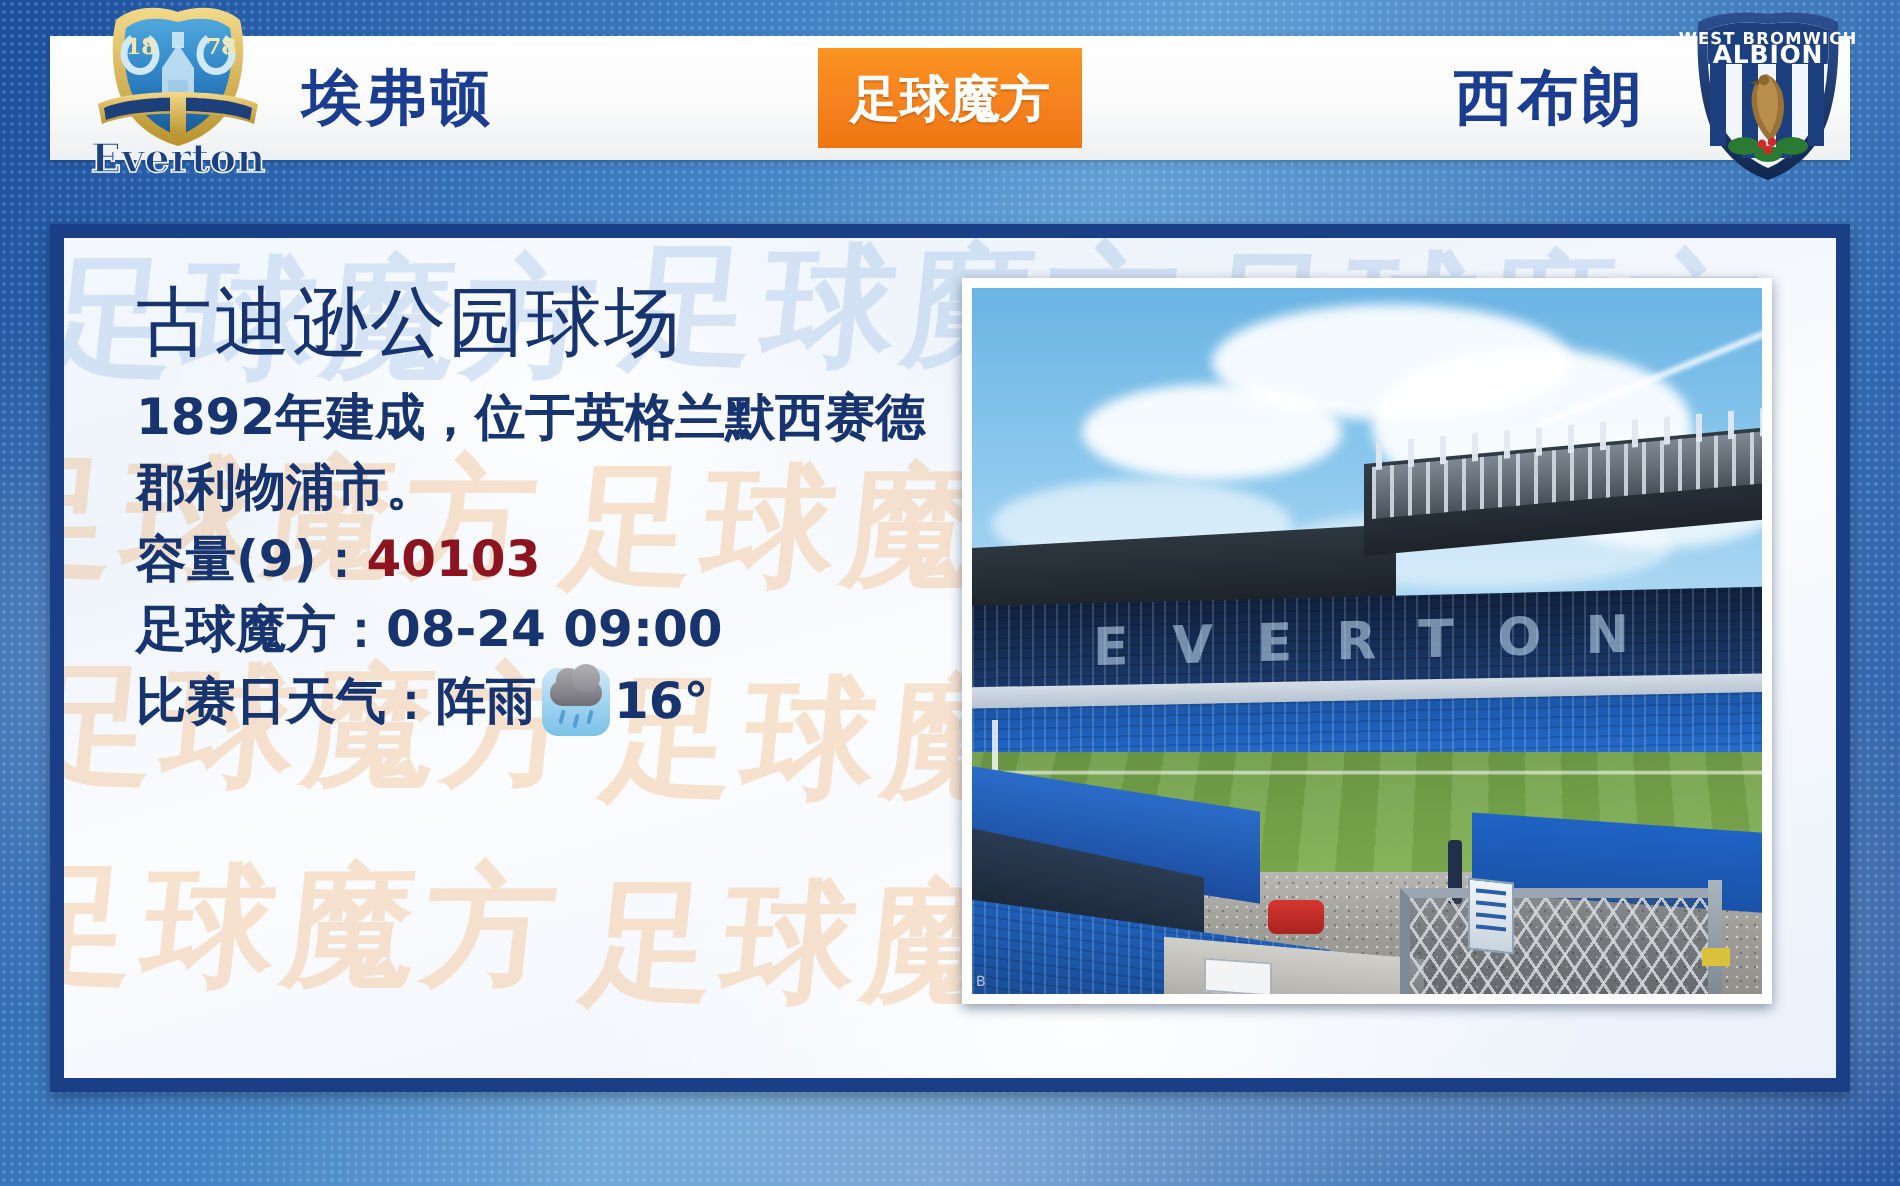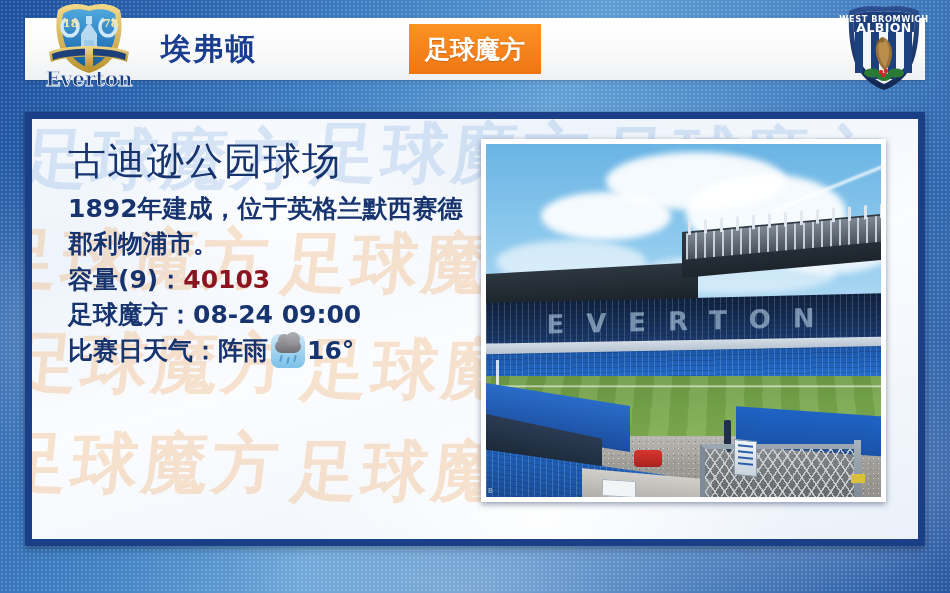--- a/index.html
+++ b/index.html
@@ -47,21 +47,21 @@
     background: linear-gradient(180deg,#ffffff 0%,#fbfbfb 52%,#eef0f2 100%);
     box-shadow: 0 1px 3px rgba(0,0,0,0.22);
     display: flex; align-items: center;
   }
   .team-block { display: flex; align-items: center; flex: 1 1 0; min-width: 0; }
   .team-block.right { justify-content: flex-end; }
   .team-name {
     font-size: 30px; font-weight: bold; color: #1b3d8f;
     letter-spacing: 2px; white-space: nowrap;
   }
-  .team-name.home { margin-left: 24px; }
+  .team-name.home { margin-left: 14px; }
   .team-name.away { margin-right: 16px; }
 
   
   .crest { position: relative; flex: 0 0 auto; }
   .crest-everton { width: 96px; height: 92px; margin-left: 16px; margin-top: -6px; }
   .crest-wba { width: 90px; height: 92px; margin-right: -4px; margin-top: -4px; }
 
   
   .center-logo {
     flex: 0 0 auto;
@@ -378,20 +378,21 @@
         <path d="M11 54 C26 47 70 47 85 54 L84 60 C69 54 27 54 12 60 Z" fill="#1d3f7a"></path>
         <rect x="44" y="46" width="8" height="22" rx="2" fill="url(#evGold)"></rect>
         <text x="48" y="86" font-size="20" font-weight="bold" text-anchor="middle" fill="#1b3f80" stroke="#eef4fb" stroke-width="0.8" font-family="DejaVu Serif, serif">Everton</text>
       </svg>
       <span class="team-name home">埃弗顿</span>
     </div>
 
     <div class="center-logo">足球魔方</div>
 
     <div class="team-block right">
+      <span class="team-name away">西布朗</span>
 
       <svg class="crest crest-wba" viewBox="0 0 90 92">
         <defs>
           <linearGradient id="wbaNavy" x1="0" y1="0" x2="0" y2="1">
             <stop offset="0%" stop-color="#2c4f90"></stop>
               <stop offset="100%" stop-color="#11274f"></stop>
           </linearGradient>
         </defs>
         <path d="M45 6 C31 4 17 6 10 10 C9 30 11 52 18 66 C25 79 36 86 45 89 C54 86 65 79 72 66 C79 52 81 30 80 10 C73 6 59 4 45 6 Z" fill="url(#wbaNavy)"></path>
         <path d="M45 11 C33 9 21 11 15 14 C14 31 16 50 22 62 C28 73 38 80 45 83 C52 80 62 73 68 62 C74 50 76 31 75 14 C69 11 57 9 45 11 Z" fill="#f2f5f9"></path>

